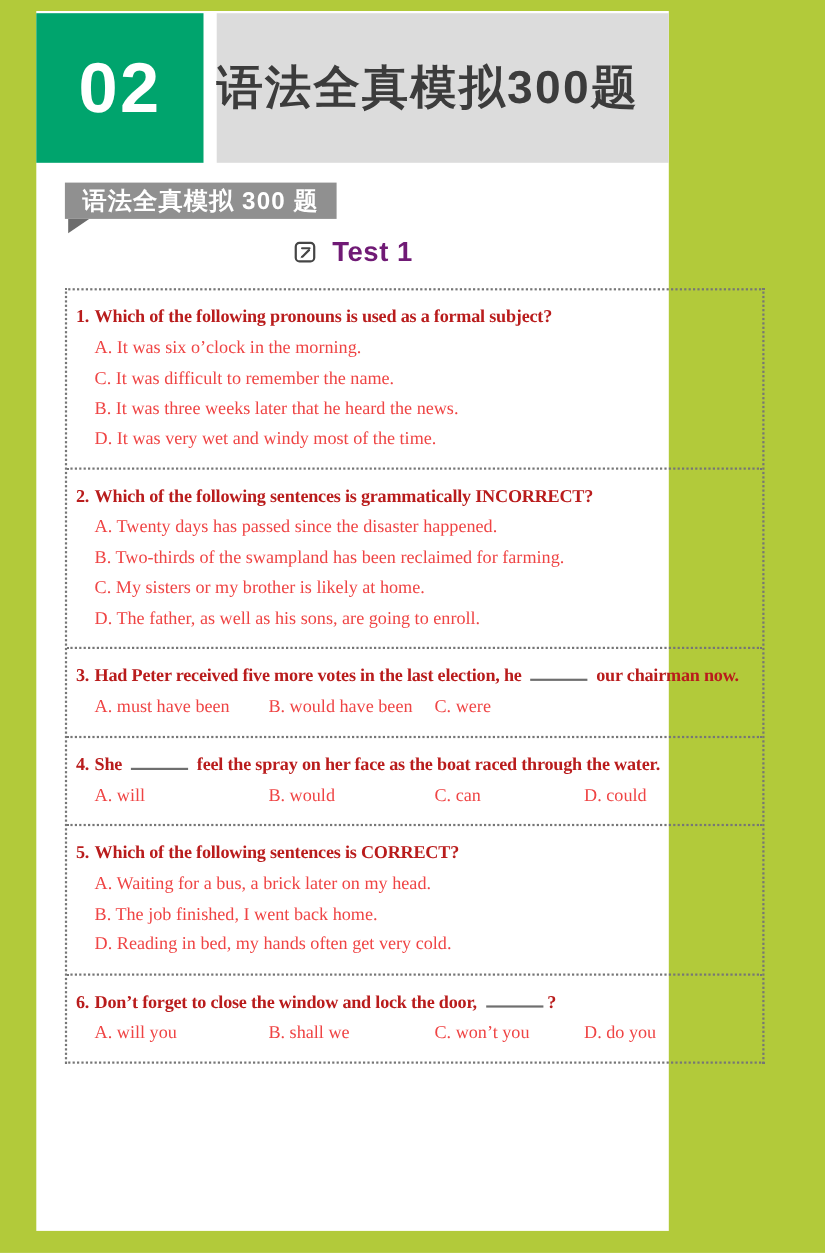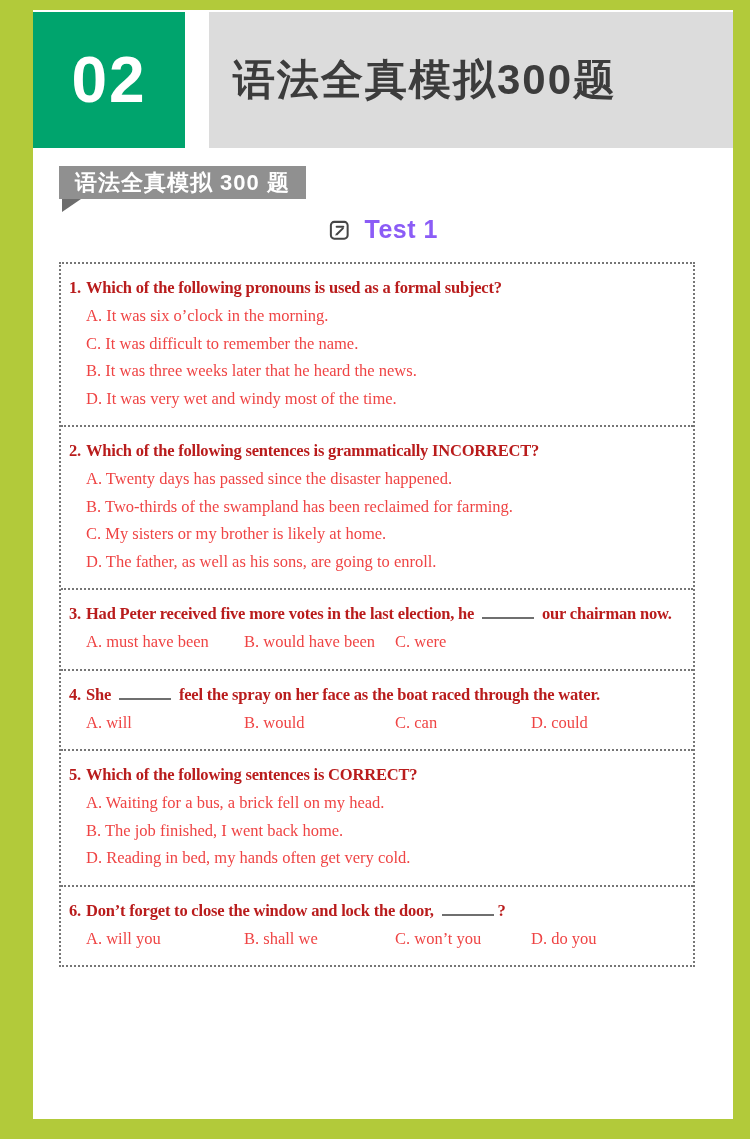--- a/index.html
+++ b/index.html
@@ -2,33 +2,33 @@
 <html style="--frame-lime: #b2ca3a; --accent-teal: #00a46d; --banner-gray: #dcdcdc; --title-gray: #3c3c3c; --tag-gray: #909090; --tag-tail: #6d6d6d; --dot-gray: #767676;"><head>
 <meta charset="utf-8">
 <style>
   html, body { margin:0; padding:0; }
   body {
     width:750px; height:1139px; position:relative; overflow:hidden;
     background: var(--frame-lime, #b2ca3a);
     font-family:"Liberation Sans","DejaVu Sans",sans-serif;
   }
   .page {
-    position:absolute; left:33px; top:10px; width:700px; height:1109px;
+    position:absolute; left:33px; top:10px; width:575px; height:1109px;
     background:#ffffff;
   }
   
   .header { display:flex; height:136px; margin-top:2px; }
   .badge {
     width:152px; flex:0 0 152px; background: var(--accent-teal, #00a46d);
     color:#fff; font-size:64px; font-weight:bold; letter-spacing:2px;
     display:flex; align-items:center; justify-content:center;
   }
   .banner {
-    flex:1; margin-left:24px; background: var(--banner-gray, #dcdcdc);
-    display:flex; align-items:center; padding-left:24px;
+    flex:1; margin-left:12px; background: var(--banner-gray, #dcdcdc);
+    display:flex; align-items:center; 
   }
   .banner h1 {
     margin:0; font-size:42px; font-weight:bold; letter-spacing:2px;
     color: var(--title-gray, #3c3c3c);
   }
   
   .tag {
     position:relative; display:inline-block; margin:18px 0 0 26px;
     background: var(--tag-gray, #909090); color:#fff;
     font-size:22px; font-weight:bold; letter-spacing:1px;
@@ -36,21 +36,21 @@
   }
   .tag-tail {
     position:absolute; left:3px; top:100%; width:0; height:0;
     border-top:13px solid var(--tag-tail, #6d6d6d);
     border-right:19px solid transparent;
   }
   
   .test-heading { margin-top:16px; text-align:center; }
   .test-icon { display:inline-block; vertical-align:-4px; }
   .test-title {
-    font-size:25px; font-weight:bold; color:#8b5cf6;
+    font-size:25px; font-weight:bold; color:#701a75;
     margin-left:9px; letter-spacing:0.5px;
   }
   
   .questions {
     width:636px; margin:16px 0 0 26px; box-sizing:border-box;
     border:2px dotted var(--dot-gray, #767676);
   }
   .q-block {
     padding:10px 10px 13px 8px; overflow:hidden;
     border-bottom:2px dotted var(--dot-gray, #767676);
@@ -139,21 +139,21 @@
         <div class="opts-row">
           <div class="opt">A. will</div>
           <div class="opt">B. would</div>
           <div class="opt">C. can</div>
           <div class="opt">D. could</div>
         </div>
       </div>
       <div class="q-block">
         <p class="q-stem"><span class="q-num">5.</span>Which of the following sentences is CORRECT?</p>
         <div class="opts-list">
-          <div class="opt">A. Waiting for a bus, a brick fell on my head.</div>
+          <div class="opt">A. Waiting for a bus, a brick later on my head.</div>
           <div class="opt">B. The job finished, I went back home.</div>
           <div class="opt">D. Reading in bed, my hands often get very cold.</div>
         </div>
       </div>
       <div class="q-block">
         <p class="q-stem"><span class="q-num">6.</span>Don’t forget to close the window and lock the door, <span class="blank"></span>?</p>
         <div class="opts-row">
           <div class="opt">A. will you</div>
           <div class="opt">B. shall we</div>
           <div class="opt">C. won’t you</div>

